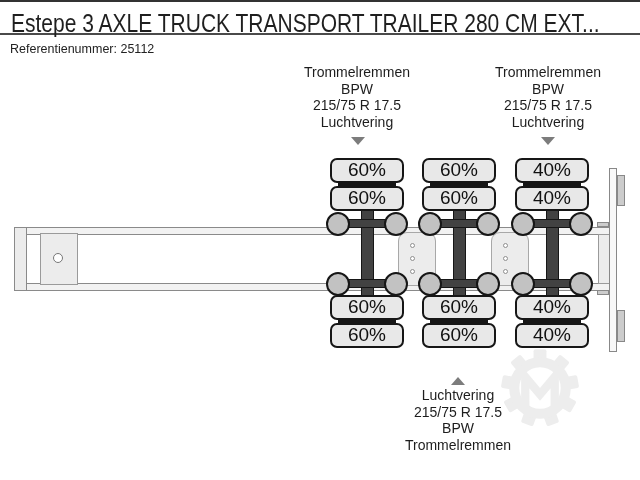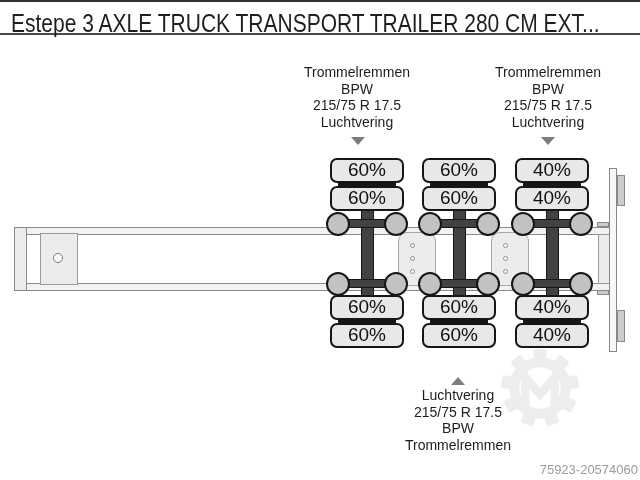--- a/index.html
+++ b/index.html
@@ -75,20 +75,21 @@
   .watermark { position:absolute; left:494px; top:342px; z-index:1; }
 </style>
 </head>
 <body>
 
 <div id="stage">
 
   <div class="top-border"></div>
   <div class="page-title">Estepe 3 AXLE TRUCK TRANSPORT TRAILER 280 CM EXT...</div>
   <div class="title-divider"></div>
+  <div class="reference">Referentienummer: 25112</div>
 
   <div class="anno" style="left:247px; top:64px;">
     <div>Trommelremmen</div>
     <div>BPW</div>
     <div>215/75 R 17.5</div>
     <div>Luchtvering</div>
   </div>
   <div class="arrow-down" style="left:351px; top:137px;"></div>
 
   <div class="anno" style="left:438px; top:64px;">
@@ -188,15 +189,14 @@
   </div>
 
   <div class="arrow-up" style="left:451px; top:377px;"></div>
   <div class="anno" style="left:348px; top:387px;">
     <div>Luchtvering</div>
     <div>215/75 R 17.5</div>
     <div>BPW</div>
     <div>Trommelremmen</div>
   </div>
 
-  <div class="image-id">75923-20574060</div>
 
 </div>
 
 </body></html>

